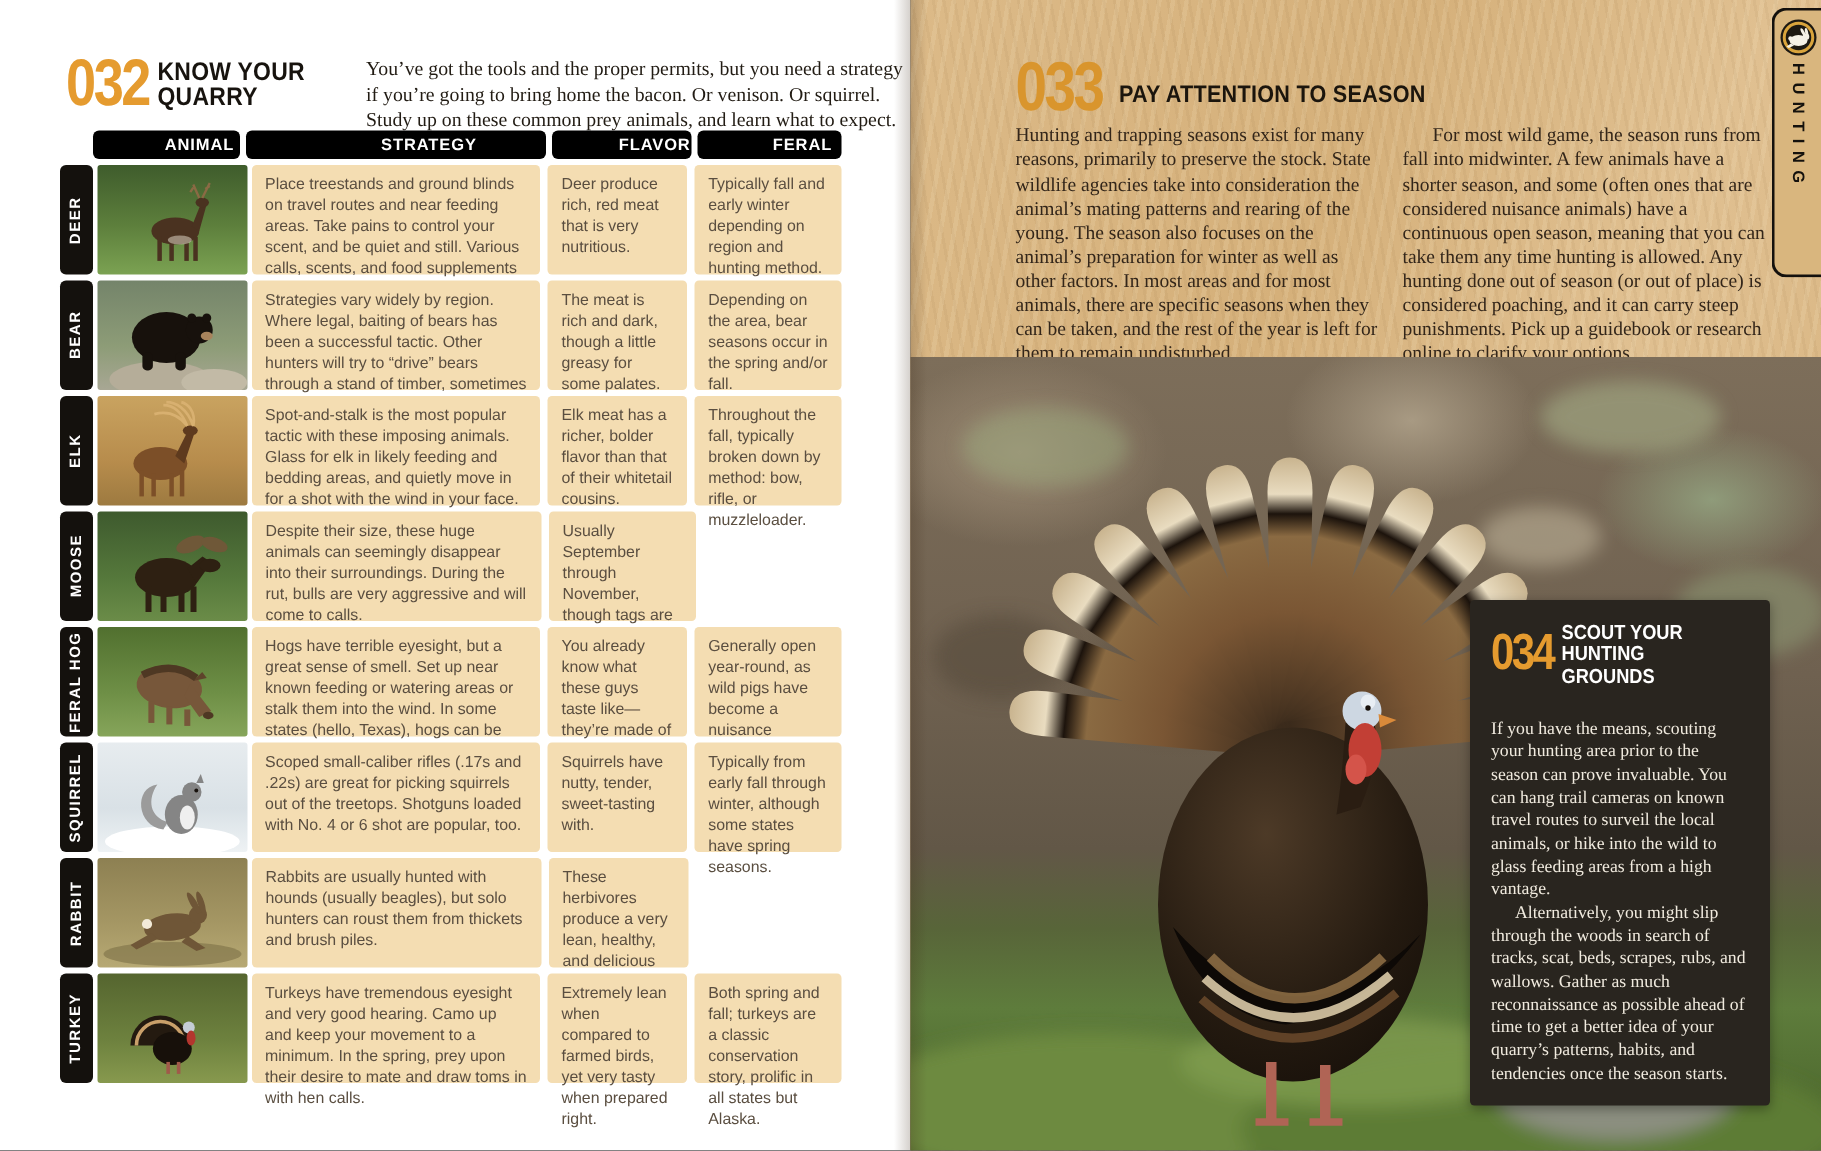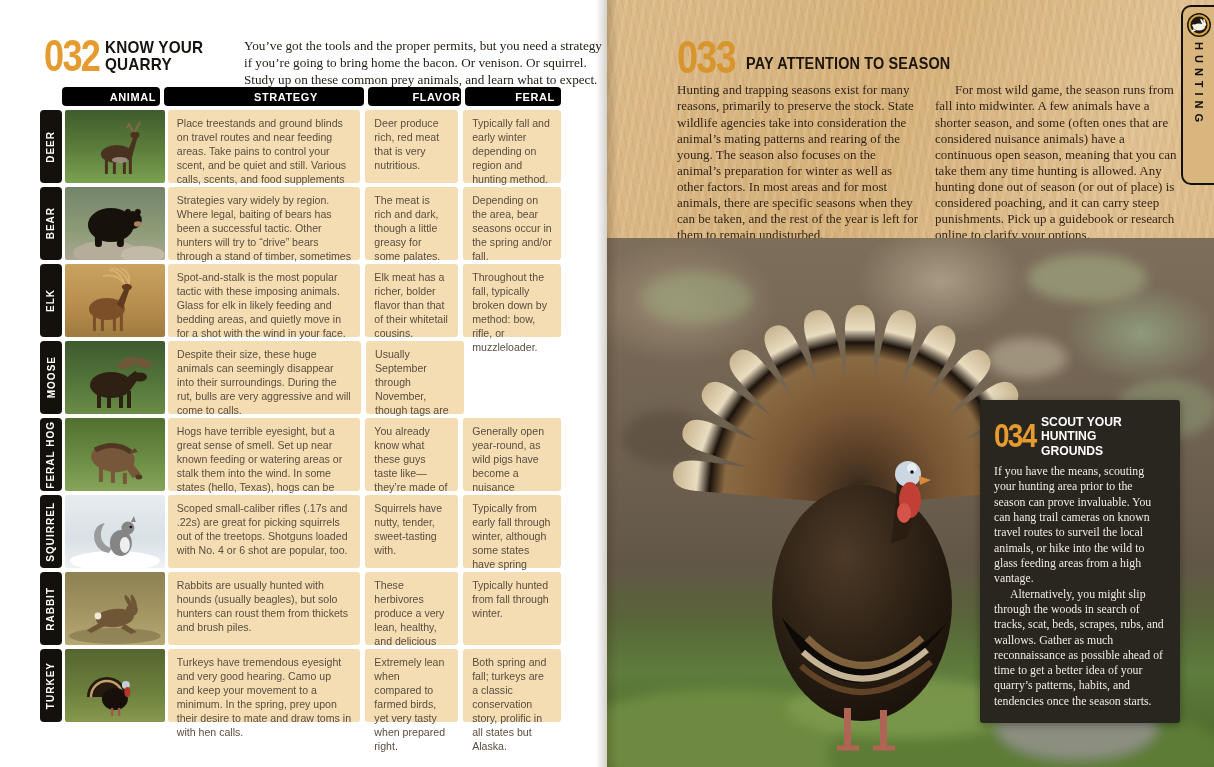--- a/index.html
+++ b/index.html
@@ -74,21 +74,21 @@
       radial-gradient(140px 90px at 78% 48%, #7c6d58 0%, rgba(0,0,0,0) 70%),
       linear-gradient(180deg,#7d6e5a 0%,#6f6150 40%,#625747 62%,#586539 72%,#5e7c3c 82%,#486329 100%); }
   .hero svg { position:absolute; inset:0; width:100%; height:100%; }
 
   .e034 { position:absolute; left:373px; top:400px; width:200px; background:#29251f; border-radius:3px;
           padding:13px 14px 14px 14px; z-index:3; box-shadow:0 2px 8px rgba(0,0,0,.35); }
   .e034-head { display:flex;align-items:center; }
   .e034 .big-num { color:#e59b2f; font-size:34px; line-height:.95; }
   .e034-title { font-weight:bold; color:#ffffff; font-size:13.5px; line-height:1.06; padding-top:2px;
                 margin-left:-4px; display:inline-block; transform:scaleX(.9); transform-origin:left top; }
-  .e034 p { font-family:"Liberation Serif", serif; font-size:11.8px; line-height:1.3; color:#f1ebdf; margin-top:6px; }
+  .e034 p { font-family:"Liberation Serif", serif; font-size:11.8px; line-height:1.3; color:#f1ebdf; margin-top:20px; }
   .e034 p.indent { margin-top:0; text-indent:16px; }
 
   .tab { position:absolute; right:0; top:5px; width:33px; height:180px; background:#d9b67e;
          border:2px solid #14110d; border-right:none; border-radius:10px 0 0 10px; z-index:4;
          display:flex; flex-direction:column; align-items:center; }
   .tab-badge { margin-top:5px; width:26px; height:26px; }
   .tab-label { margin-top:4px; writing-mode:vertical-rl; color:#14110d; font-weight:bold; font-size:11px;
                letter-spacing:5px; }
 </style>
 </head>
@@ -274,21 +274,20 @@
                 <ellipse cx="64" cy="30" rx="2.2" ry="8" transform="rotate(-30 64 30)"></ellipse>
                 <ellipse cx="69" cy="30" rx="2.2" ry="8" transform="rotate(-18 69 30)"></ellipse>
                 <path d="M36,50 L22,58 L26,61 L40,54 Z"></path>
                 <path d="M60,52 L72,60 L66,62 L56,56 Z"></path>
               </g>
               <circle cx="33" cy="44" r="3.4" fill="#f2ead8"></circle>
             </svg>
         </div>
         <div class="cell c-strat">Rabbits are usually hunted with hounds (usually beagles), but solo hunters can roust them from thickets and brush piles.</div>
         <div class="cell c-flav">These herbivores produce a very lean, healthy, and delicious meat.</div>
-        <div class="cell c-seas">Typically hunted from fall through winter.</div>
       </div>
 
       <div class="row">
         <div class="rowlabel">
             <span>TURKEY</span>
           </div>
         <div class="photo ph-turkey">
           <svg viewBox="0 0 100 73">
               <path d="M22,48 A20,20 0 0 1 62,48 Z" fill="#241a10"></path>
               <path d="M26,48 A16,16 0 0 1 58,48" fill="none" stroke="#caa06a" stroke-width="2.4"></path>

